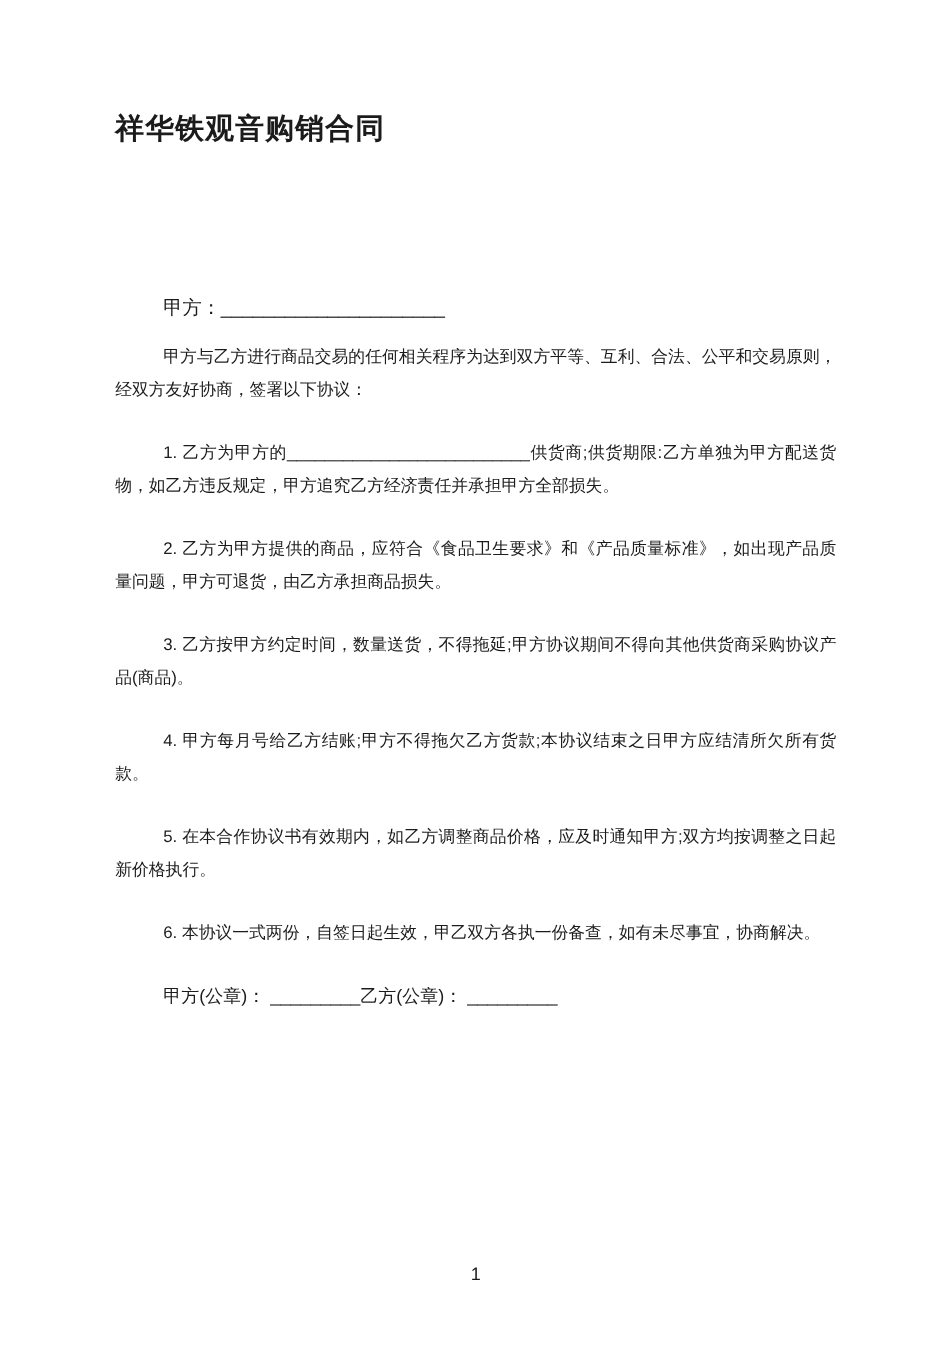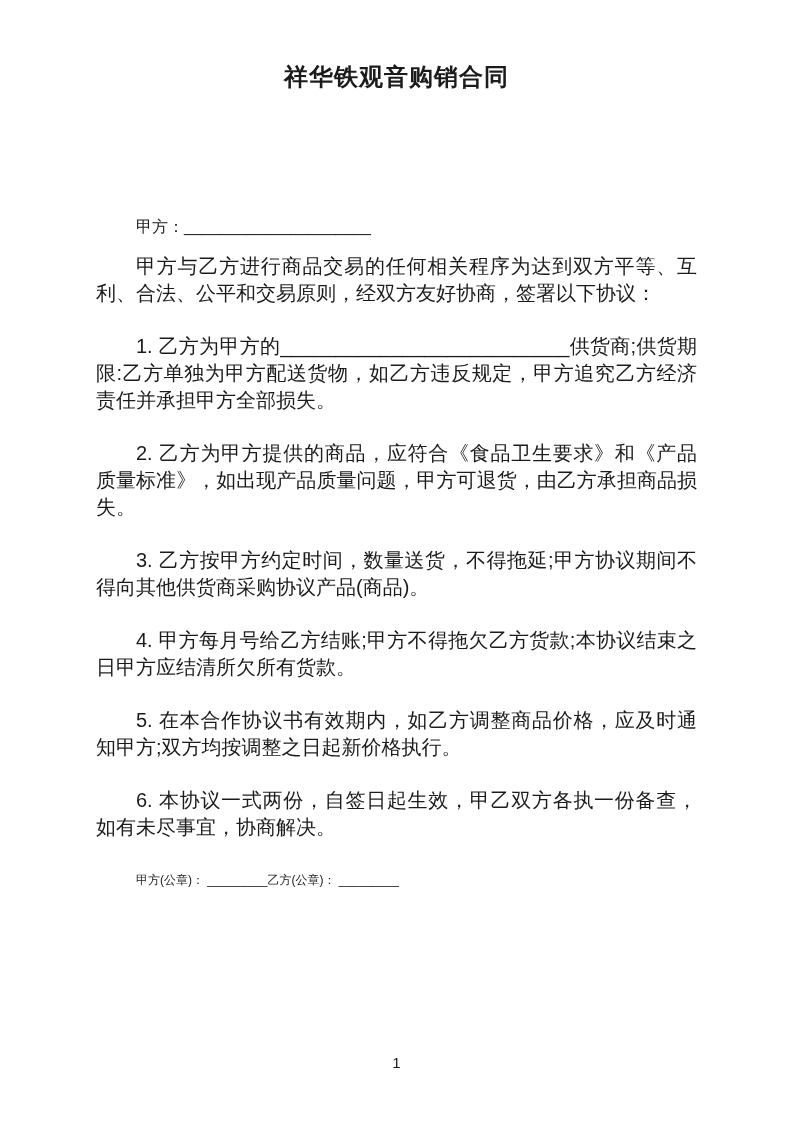--- a/index.html
+++ b/index.html
@@ -14,51 +14,50 @@
     margin: 0 auto;
     box-sizing: border-box;
     padding: 0 96px;
     background: #ffffff;
     color: #1b1b1b;
     font-family: "Liberation Sans", "DejaVu Sans", sans-serif;
     overflow: hidden;
   }
   .doc-title {
     margin: 0;
-    padding-top: 60px;
+    padding-top: 91px;
     font-size: 24px;
     line-height: 33px;
     font-weight: 700;
-    text-align: center;
     letter-spacing: 1px;
   }
   .party-line {
     margin: 0;
     font-size: 16px;
     line-height: 27px;
     padding-left: 40px;
     white-space: nowrap;
   }
   .party-line.party-a { margin-top: 120px; }
   .party-line.party-b { margin-top: 33px; }
   .blank {
     letter-spacing: 0;
   }
   p.body-para {
     margin: 0 0 26px 0;
-    font-size: 20px;
+    font-size: 14px;
     line-height: 27px;
     text-indent: 40px;
     text-align: justify;
     word-break: break-all;
   }
   p.intro { margin-top: 13px; }
   .signature-line {
     margin: 0;
-    font-size: 12px;
+    font-size: 15px;
     line-height: 27px;
     padding-left: 40px;
     white-space: nowrap;
   }
   .page-number {
     position: absolute;
     left: 0;
     right: 0;
     bottom: 51px;
     text-align: center;

